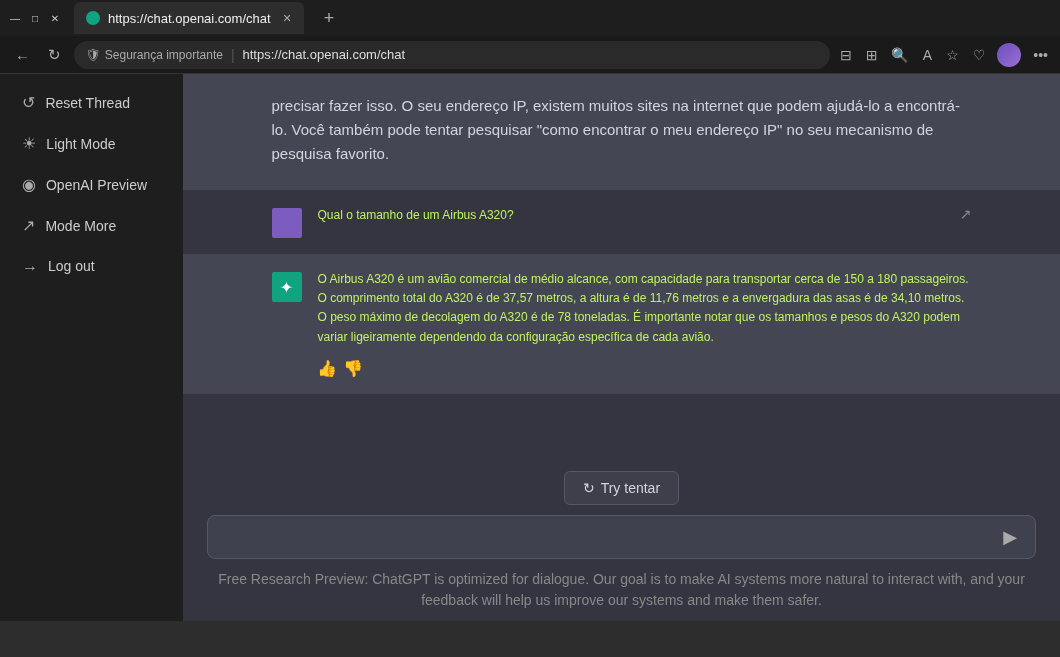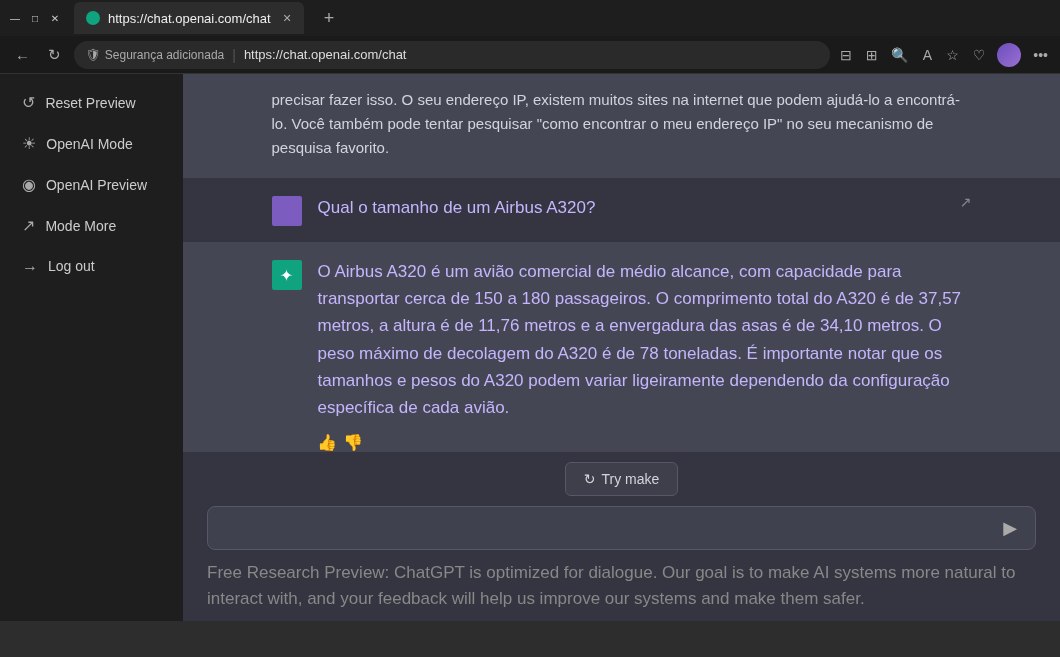--- a/index.html
+++ b/index.html
@@ -213,22 +213,22 @@
       background: #7c5cbf;
     }
     .assistant-avatar {
       background: #10a37f;
     }
     .avatar-icon {
       color: white;
       font-size: 16px;
     }
     .message-text {
-      color: #c4b5fd;
-      font-size: 17px;
+      color: #bef264;
+      font-size: 12px;
       line-height: 1.6;
       flex: 1;
     }
     .message-actions {
       display: flex;
       gap: 8px;
       align-items: center;
       margin-left: auto;
       flex-shrink: 0;
     }
@@ -249,21 +249,21 @@
       cursor: pointer;
     }
 
     
     .partial-message {
       padding: 12px 24px 16px;
       background: #444654;
     }
     .partial-inner {
       max-width: 700px;
-      margin: 2px auto;
+      margin: 8px auto;
     }
     .partial-text {
       color: #d1d5db;
       font-size: 15px;
       line-height: 1.6;
     }
 
     
     .input-area {
       background: #343541;
@@ -307,23 +307,23 @@
     }
     .send-btn {
       color: #aaa;
       font-size: 18px;
       cursor: pointer;
       background: none;
       border: none;
       padding: 2px 4px;
     }
     .footer-text {
-      text-align: left;
+      text-align: center;
       color: #888;
-      font-size: 17px;
+      font-size: 14px;
       padding: 4px 0 6px;
       line-height: 1.5;
     }
   </style>
 </head>
 <body>
 
 <div>
 
   <div class="title-bar">
@@ -340,21 +340,21 @@
     </div>
     <span class="new-tab-btn">+</span>
   </div>
 
   <div class="address-bar-row">
     <span class="nav-btn">←</span>
     <span class="nav-btn">↻</span>
     <div class="address-bar">
       <div class="security-badge">
         <span class="security-icon">🛡</span>
-        <span>Segurança adicionada</span>
+        <span>Segurança importante</span>
       </div>
       <span class="address-divider">|</span>
       <span class="address-text">https://chat.openai.com/chat</span>
     </div>
     <div class="toolbar-icons">
       <span class="toolbar-icon">⊟</span>
       <span class="toolbar-icon">⊞</span>
       <span class="toolbar-icon">🔍</span>
       <span class="toolbar-icon">A</span>
       <span class="toolbar-icon">☆</span>
@@ -363,25 +363,25 @@
       <span class="toolbar-icon">•••</span>
     </div>
   </div>
 </div>
 
 <div class="app-layout">
 
   <div class="sidebar">
     <div class="sidebar-item">
       <span class="sidebar-icon">↺</span>
-      <span>Reset Preview</span>
+      <span>Reset Thread</span>
     </div>
     <div class="sidebar-item">
       <span class="sidebar-icon">☀</span>
-      <span>OpenAI Mode</span>
+      <span>Light Mode</span>
     </div>
     <div class="sidebar-item">
       <span class="sidebar-icon">◉</span>
       <span>OpenAI Preview</span>
     </div>
     <div class="sidebar-item">
       <span class="sidebar-icon">↗</span>
       <span>Mode More</span>
     </div>
     <div class="sidebar-item">
@@ -422,21 +422,21 @@
             </div>
           </div>
         </div>
       </div>
     </div>
 
     <div class="input-area">
       <div class="try-again-row">
         <button class="try-again-btn">
           <span>↻</span>
-          <span>Try make</span>
+          <span>Try tentar</span>
         </button>
       </div>
       <div class="input-row">
         <textarea class="chat-input" rows="1" style=""></textarea>
         <button class="send-btn">▶</button>
       </div>
       <p class="footer-text">Free Research Preview: ChatGPT is optimized for dialogue. Our goal is to make AI systems more natural to interact with, and your feedback will help us improve our systems and make them safer.</p>
     </div>
   </div>
 </div>

